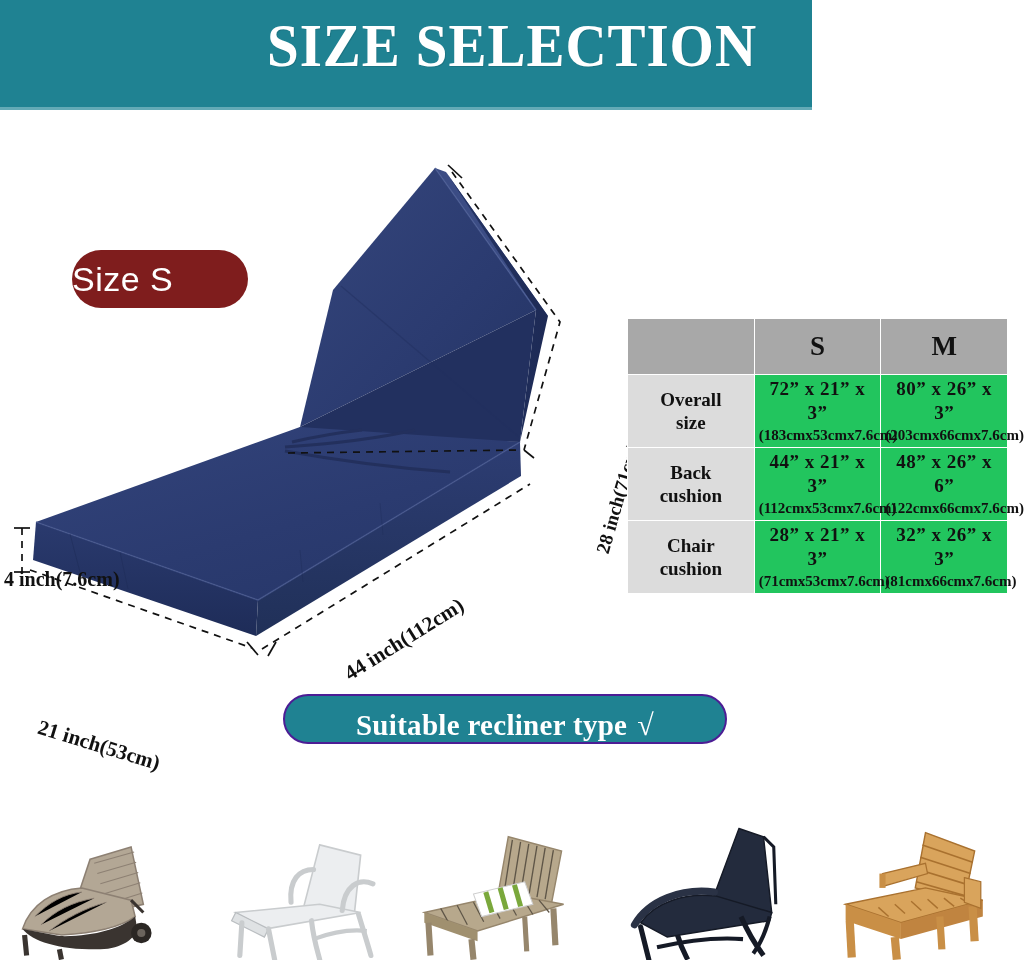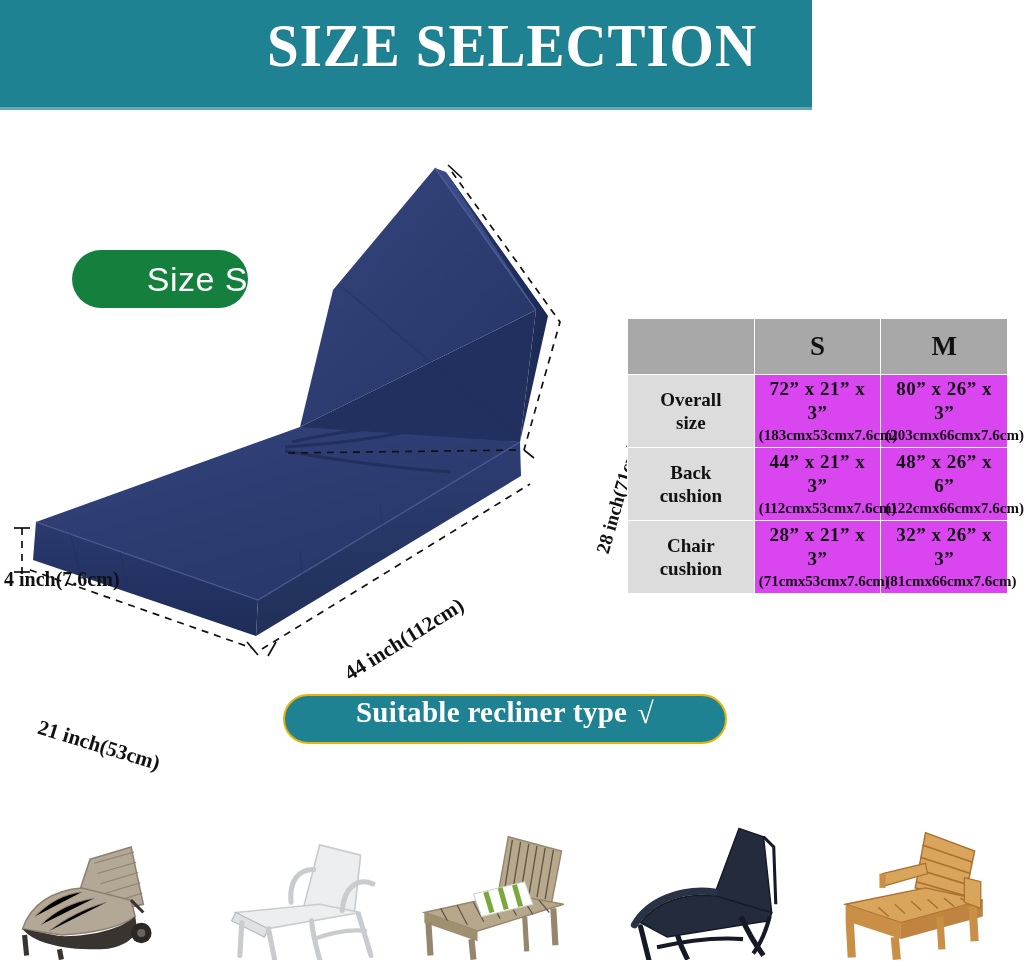--- a/index.html
+++ b/index.html
@@ -28,23 +28,23 @@
     line-height: 62px;
     letter-spacing: 1px;
     transform: scaleX(0.92);
     text-shadow: 1px 1px 0 rgba(0,0,0,0.10);
   }
 
   
   .size-badge {
     position: absolute; left: 72px; top: 250px;
     width: 176px; height: 58px;
-    background: #15803d;
+    background: #7f1d1d;
     border-radius: 29px;
-    display: flex; align-items: center; justify-content: flex-end;
+    display: flex; align-items: center; justify-content: flex-start;
     color: #ffffff;
     font-family: "Liberation Sans", sans-serif;
     font-size: 34px;
     letter-spacing: 0.5px;
   }
 
   
   .cushion-stage {
     position: absolute; left: 0; top: 120px;
     width: 640px; height: 560px;
@@ -92,38 +92,38 @@
   .spec-table thead th.size-h {
     font-size: 27px; font-weight: bold;
   }
   .spec-table tbody tr { height: 71px; padding-left: 17px; }
   .spec-table td.rowlabel {
     background: #dcdcdc;
     font-size: 19px; font-weight: bold;
     line-height: 23px;
     width: 88px;
   }
-  .spec-table td.val { background: #d946ef; padding: 2px 4px; }
+  .spec-table td.val { background: #22c55e; padding: 2px 4px; }
   .val-in {
     font-size: 19px; font-weight: bold;
     letter-spacing: 0.5px; line-height: 24px;
   }
   .val-cm {
     font-size: 15px; font-weight: bold;
     line-height: 20px;
   }
 
   
   .suitable-pill {
     position: absolute; left: 283px; top: 694px;
     width: 444px; height: 50px;
     background: #1f8292;
-    border: 2px solid #eab308;
+    border: 2px solid #4c1d95;
     border-radius: 25px;
-    display: flex; align-items: flex-start; justify-content: center;
+    display: flex; align-items: flex-end; justify-content: center;
     color: #ffffff;
     font-family: "Liberation Serif", serif;
     font-weight: bold;
     font-size: 29px;
     letter-spacing: 0.3px;
   }
   .suitable-pill .check { font-weight: normal; margin-left: 10px; font-size: 30px; }
 
   
   .recliner-strip {

